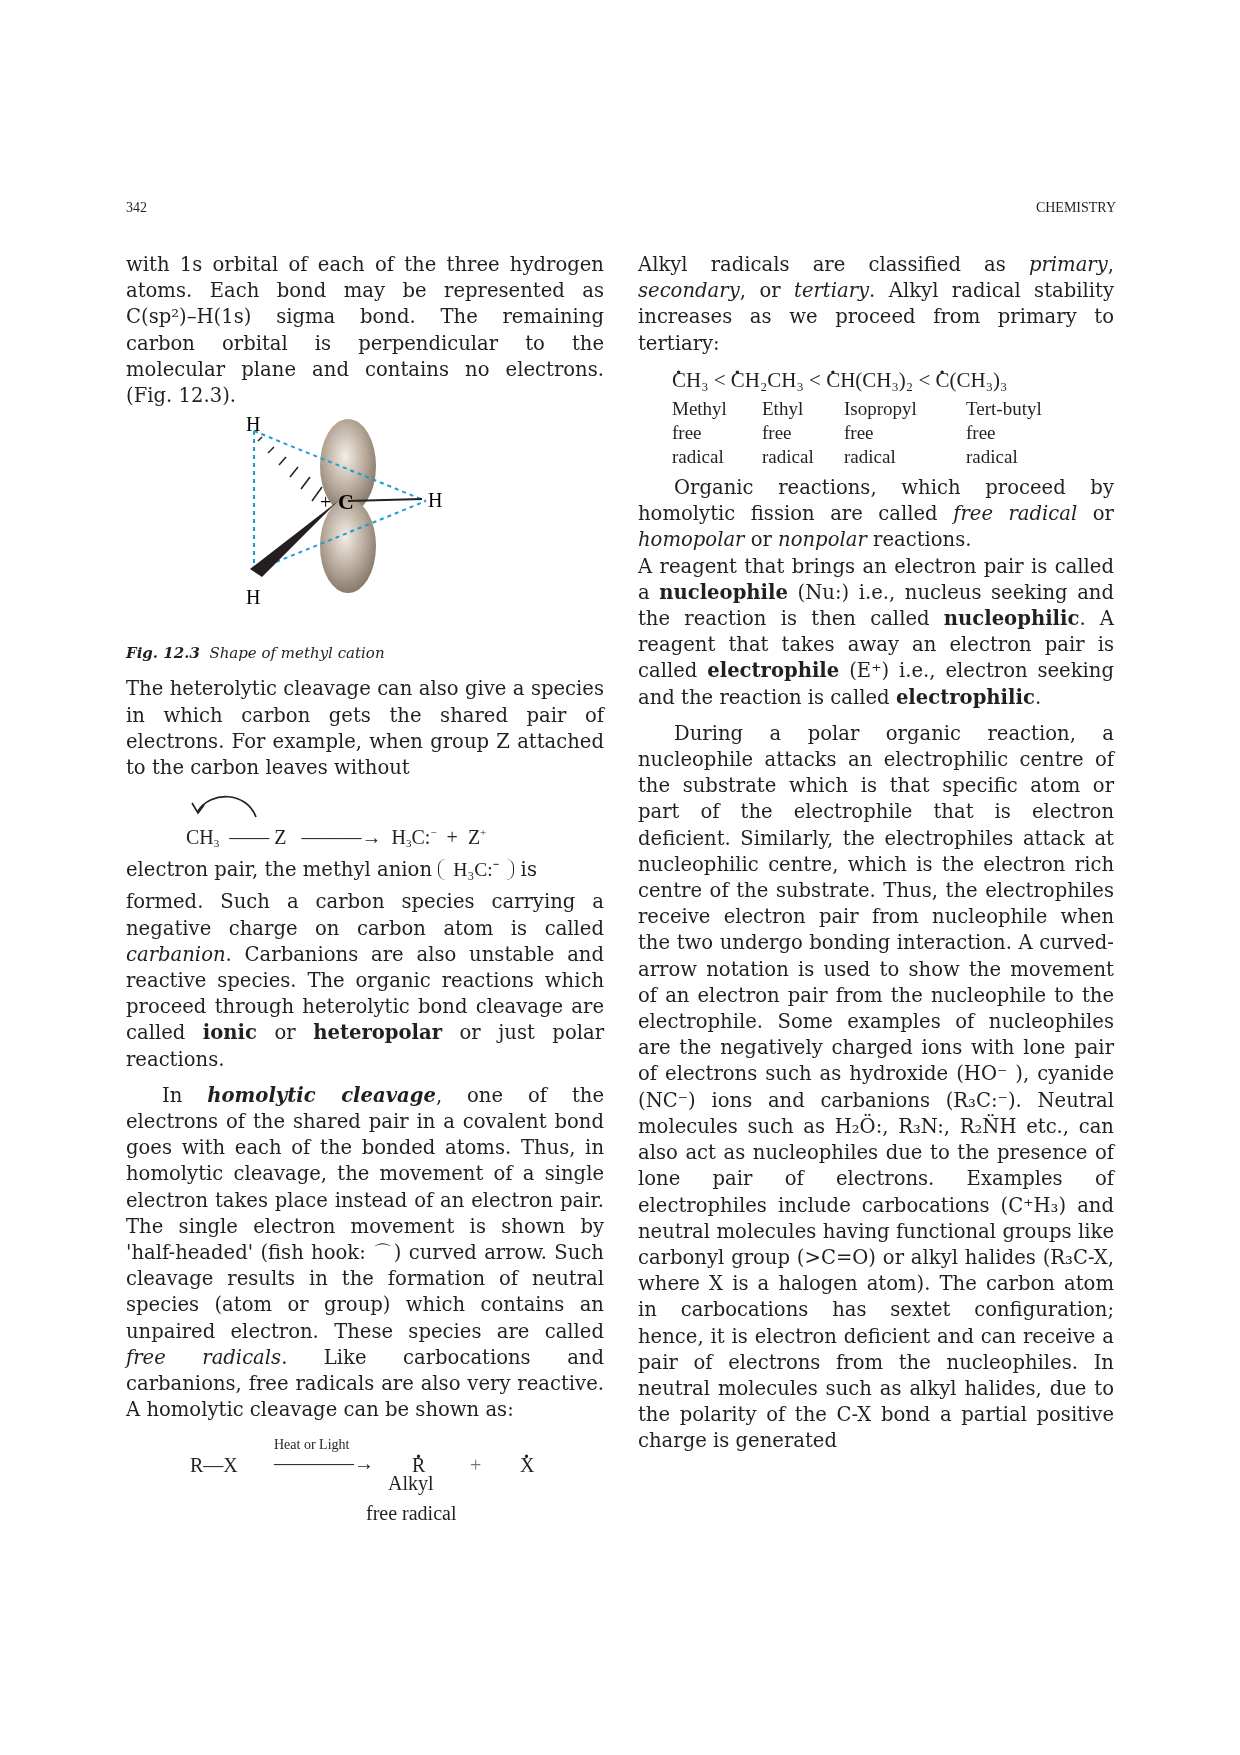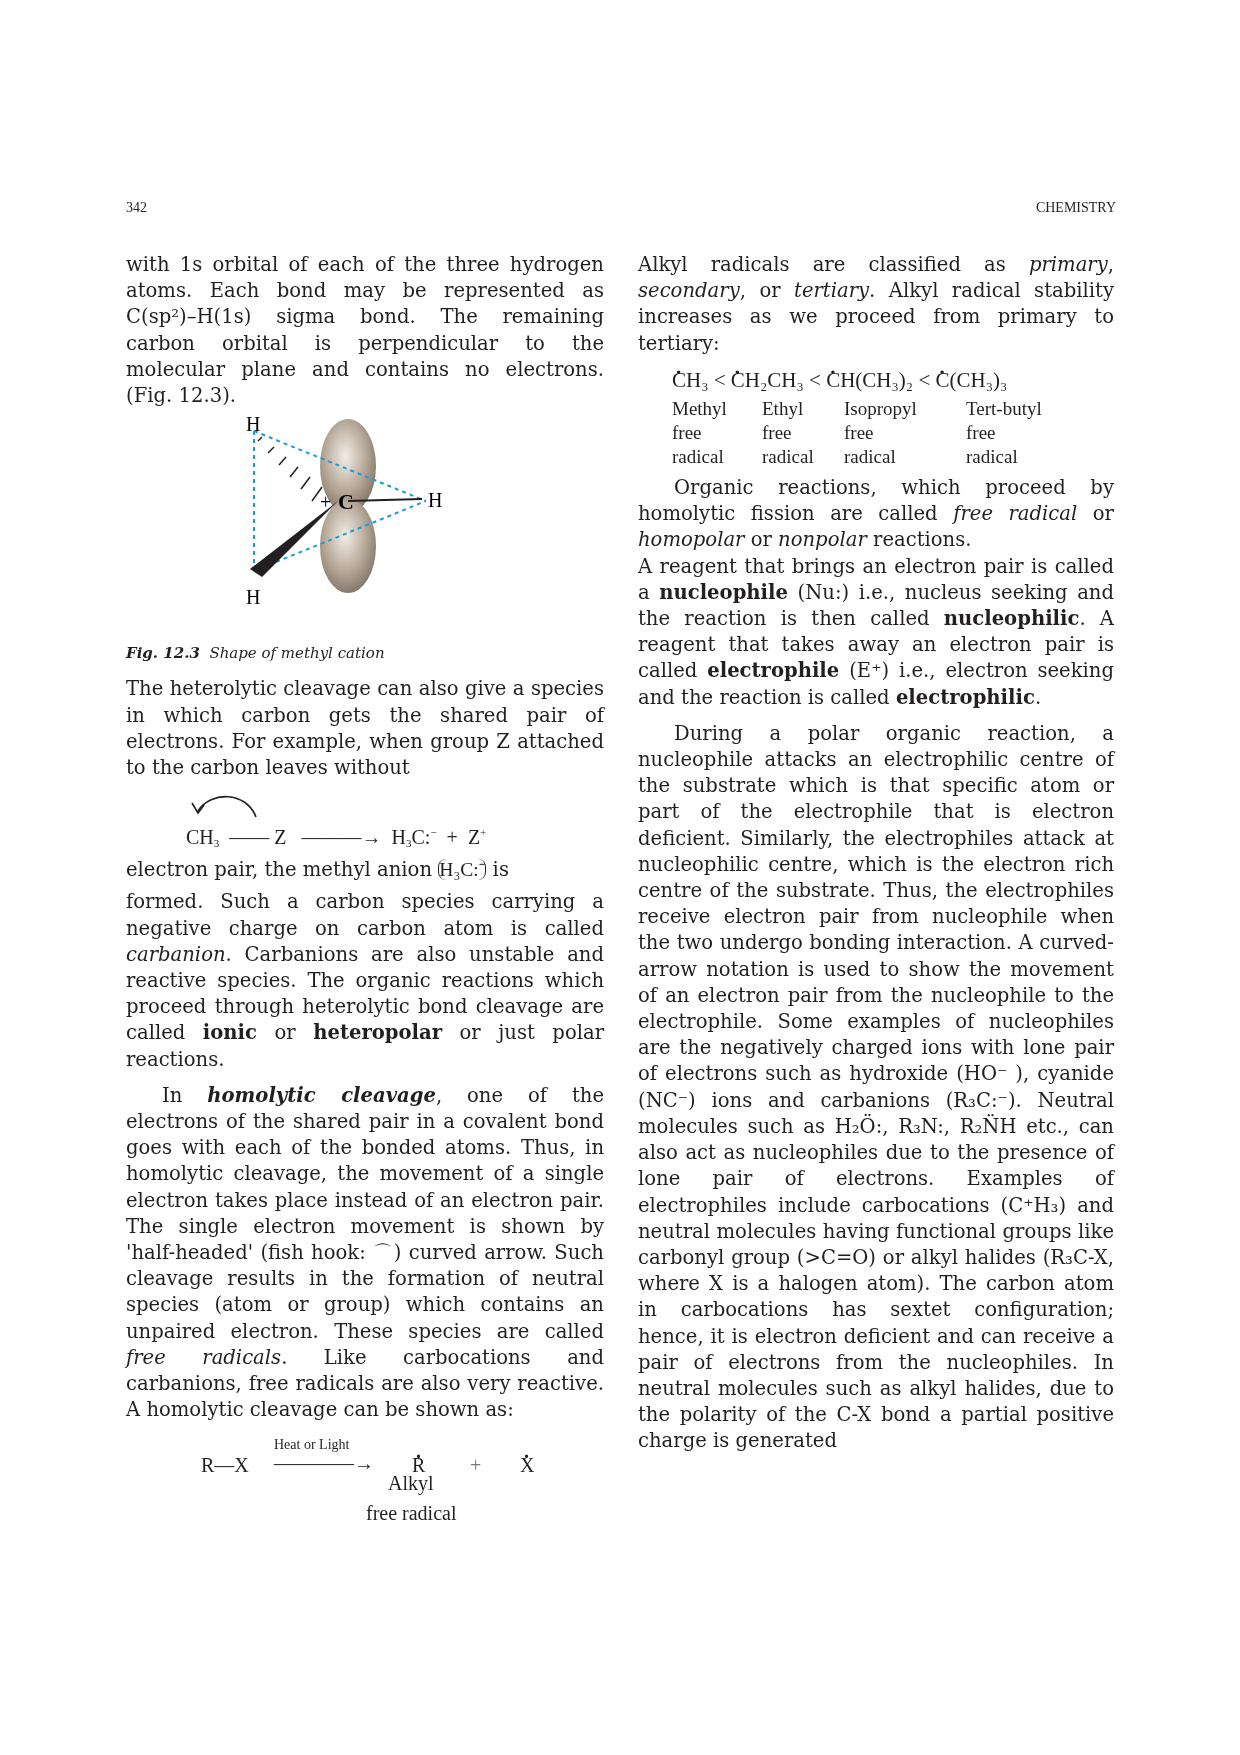--- a/index.html
+++ b/index.html
@@ -87,32 +87,32 @@
       &nbsp;——&nbsp;<span>Z</span>
       &nbsp;&nbsp;<span>———→</span>&nbsp;
       <span>H</span><sub>3</sub><span>C:</span><sup>−</sup>
       &nbsp;<span>+</span>&nbsp;
       <span>Z</span><sup>+</sup>
     </span>
   </div>
 
   <p style="text-align:justify">
     <span>electron pair, the methyl anion</span>
-    <span style="border-left:1.5px solid #231f20;border-right:1.5px solid #231f20;border-radius:8px;padding:0 0;font-family:'Liberation Serif',serif">H₃C:⁻</span>
+    <span style="border-left:1.5px solid #231f20;border-right:1.5px solid #231f20;border-radius:8px;padding:0 14px;font-family:'Liberation Serif',serif">H₃C:⁻</span>
     <span>is</span>
   </p>
   <p style="margin-top:6px">
     <span>formed. Such a carbon species carrying a negative charge on carbon atom is called </span><i>carbanion</i><span>. Carbanions are also unstable and reactive species. The organic reactions which proceed through heterolytic bond cleavage are called </span><b>ionic</b><span> or </span><b>heteropolar</b><span> or just polar reactions.</span>
   </p>
   <p class="ind sp">
     <span>In </span><b><i>homolytic cleavage</i></b><span>, one of the electrons of the shared pair in a covalent bond goes with each of the bonded atoms. Thus, in homolytic cleavage, the movement of a single electron takes place instead of an electron pair. The single electron movement is shown by 'half-headed' (fish hook: </span><span>⌒</span><span>) curved arrow. Such cleavage results in the formation of neutral species (atom or group) which contains an unpaired electron. These species are called </span><i>free radicals</i><span>. Like carbocations and carbanions, free radicals are also very reactive. A homolytic cleavage can be shown as:</span>
   </p>
 
   <div class="eqn" style="position:relative;height:90px;margin-top:10px;">
-    <span style="position:absolute;left:75px;top:18px">R—X</span>
+    <span style="position:absolute;left:64px;top:18px">R—X</span>
     <span style="position:absolute;left:148px;top:-2px;font-size:14px">Heat or Light</span>
     <span style="position:absolute;left:148px;top:16px">————→</span>
     <span style="position:absolute;left:286px;top:18px" class="dot">R</span>
     <span style="position:absolute;left:344px;top:18px;color:#777">+</span>
     <span style="position:absolute;left:394px;top:18px" class="dot">X</span>
     <span style="position:absolute;left:262px;top:36px">Alkyl</span>
     <span style="position:absolute;left:240px;top:66px">free radical</span>
   </div>
 </div>
 

